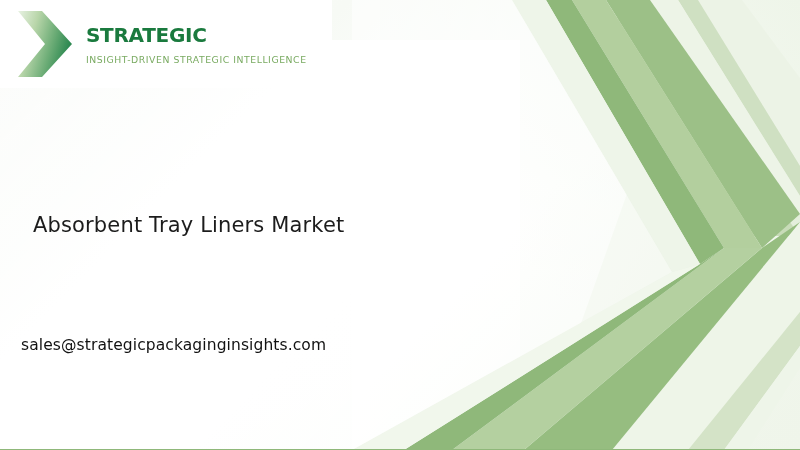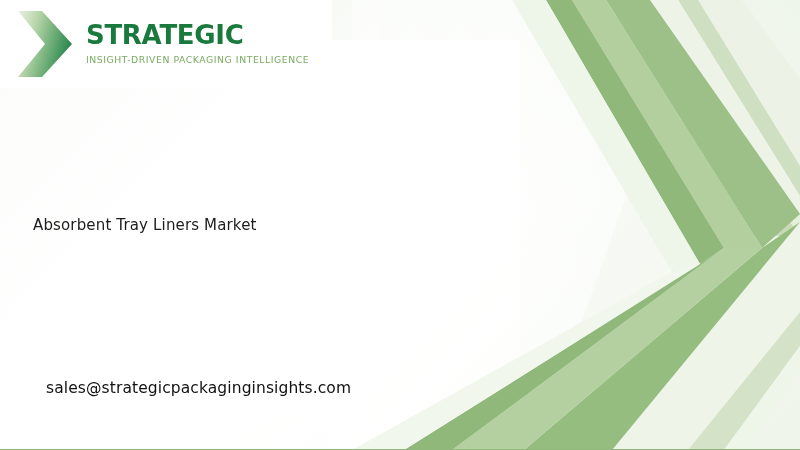--- a/index.html
+++ b/index.html
@@ -103,58 +103,57 @@
     display: flex;
     flex-direction: column;
     justify-content: center;
     padding-top: 2px;
   }
   .logo-line1,
   .logo-line2 {
     font-family: "DejaVu Sans", sans-serif;
     font-weight: bold;
     color: #1a7a3e;
-    font-size: 26px;
+    font-size: 20px;
     line-height: 23px;
     letter-spacing: -0.3px;
     white-space: nowrap;
   }
   .logo-tagline {
     font-family: "DejaVu Sans", sans-serif;
     color: #7aab62;
     font-size: 9.3px;
     line-height: 12px;
     letter-spacing: 0.55px;
     white-space: nowrap;
     margin-top: 7px;
   }
 
   
   .report-title {
     position: absolute;
     left: 33px;
     top: 214px;
     font-family: "DejaVu Sans", sans-serif;
-    font-size: 15px;
+    font-size: 21px;
     line-height: 22px;
     color: #1c1c1c;
     letter-spacing: 0.15px;
     white-space: nowrap;
   }
   .contact-email {
     position: absolute;
-    left: 46px;
+    left: 21px;
     top: 334px;
     font-family: "DejaVu Sans", sans-serif;
     font-size: 15.5px;
     line-height: 22px;
     color: #121212;
     letter-spacing: 0.1px;
     white-space: nowrap;
-    margin-top: 43px;
   }
 </style>
 </head>
 <body>
 
 <div id="slide">
 
   <div class="bg-base"></div>
   <div class="bg-tintTR"></div>
   <div class="bg-tintBR"></div>
@@ -235,21 +234,21 @@
             <stop offset="35%" stop-color="#b9d6aa"></stop>
             <stop offset="70%" stop-color="#6fae78"></stop>
             <stop offset="100%" stop-color="#2f8a52"></stop>
           </linearGradient>
         </defs>
         <path d="M 4 4 L 28 4 L 58 37 L 28 70 L 4 70 L 31 37 Z" fill="url(#markGrad)"></path>
       </svg>
     </div>
     <div class="logo-text">
       <div class="logo-line1">STRATEGIC</div>
-      <div class="logo-tagline">INSIGHT-DRIVEN PACKAGING INTELLIGENCE</div>
+      <div class="logo-tagline">INSIGHT-DRIVEN STRATEGIC INTELLIGENCE</div>
     </div>
   </div>
 
   <div class="report-title">Absorbent Tray Liners Market</div>
 
   <div class="contact-email">sales@strategicpackaginginsights.com</div>
 
 </div>
 
 </body></html>

